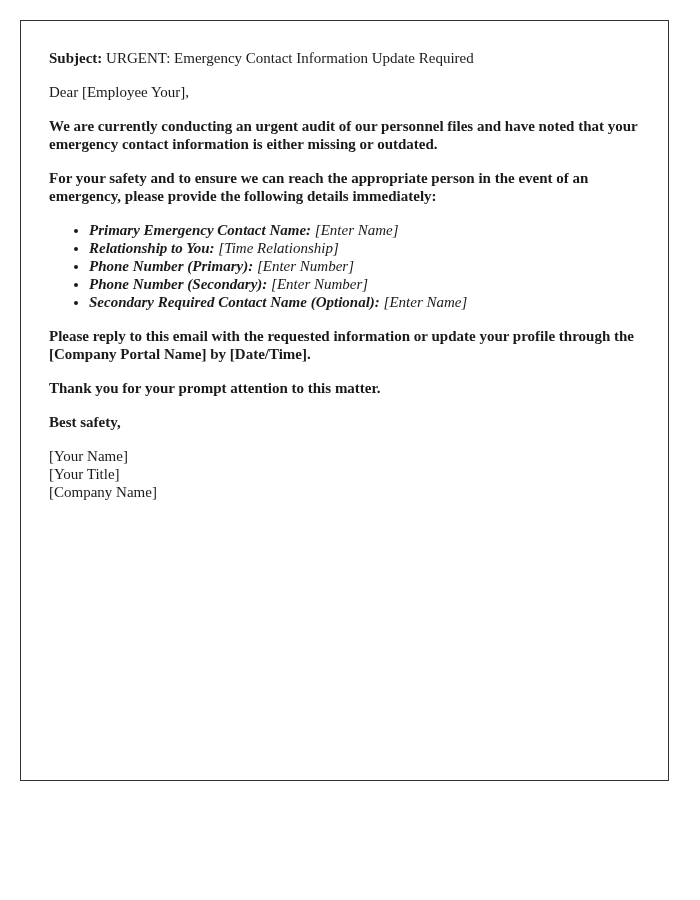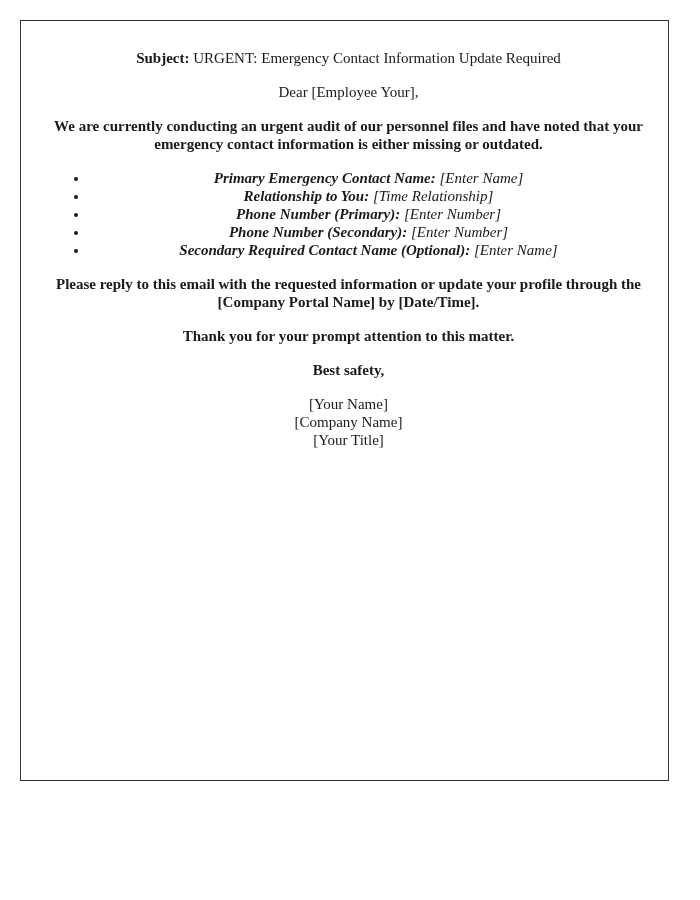--- a/index.html
+++ b/index.html
@@ -17,21 +17,20 @@
     }
     .page {
       position: absolute;
       left: 20px;
       top: 20px;
       width: 599px;
       height: 719px;
       border: 1px solid #333333;
       padding: 20px 20px 20px 28px;
       box-sizing: content-box;
-      text-align: center;
     }
     p {
       margin: 0;
       line-height: 18px;
     }
     .subject { margin-top: 8px; }
     .greeting { margin-top: 16px; }
     .para { margin-top: 16px; font-weight: bold; }
     ul {
       margin: 16px 0 0 0;
@@ -45,33 +44,34 @@
 </head>
 <body>
 
 <div class="page">
   <p class="subject"><b>Subject:</b><span> URGENT: Emergency Contact Information Update Required</span></p>
 
   <p class="greeting">Dear [Employee Your],</p>
 
   <p class="para">We are currently conducting an urgent audit of our personnel files and have noted that your emergency contact information is either missing or outdated.</p>
 
+  <p class="para">For your safety and to ensure we can reach the appropriate person in the event of an emergency, please provide the following details immediately:</p>
 
   <ul>
     <li><b>Primary Emergency Contact Name:</b><span> [Enter Name]</span></li>
     <li><b>Relationship to You:</b><span> [Time Relationship]</span></li>
     <li><b>Phone Number (Primary):</b><span> [Enter Number]</span></li>
     <li><b>Phone Number (Secondary):</b><span> [Enter Number]</span></li>
     <li><b>Secondary Required Contact Name (Optional):</b><span> [Enter Name]</span></li>
   </ul>
 
   <p class="para">Please reply to this email with the requested information or update your profile through the [Company Portal Name] by [Date/Time].</p>
 
   <p class="para">Thank you for your prompt attention to this matter.</p>
 
   <p class="para">Best safety,</p>
 
   <div class="signature">
     <p>[Your Name]</p>
+    <p>[Your Title]</p>
     <p>[Company Name]</p>
-    <p>[Your Title]</p>
   </div>
 </div>
 
 </body></html>

